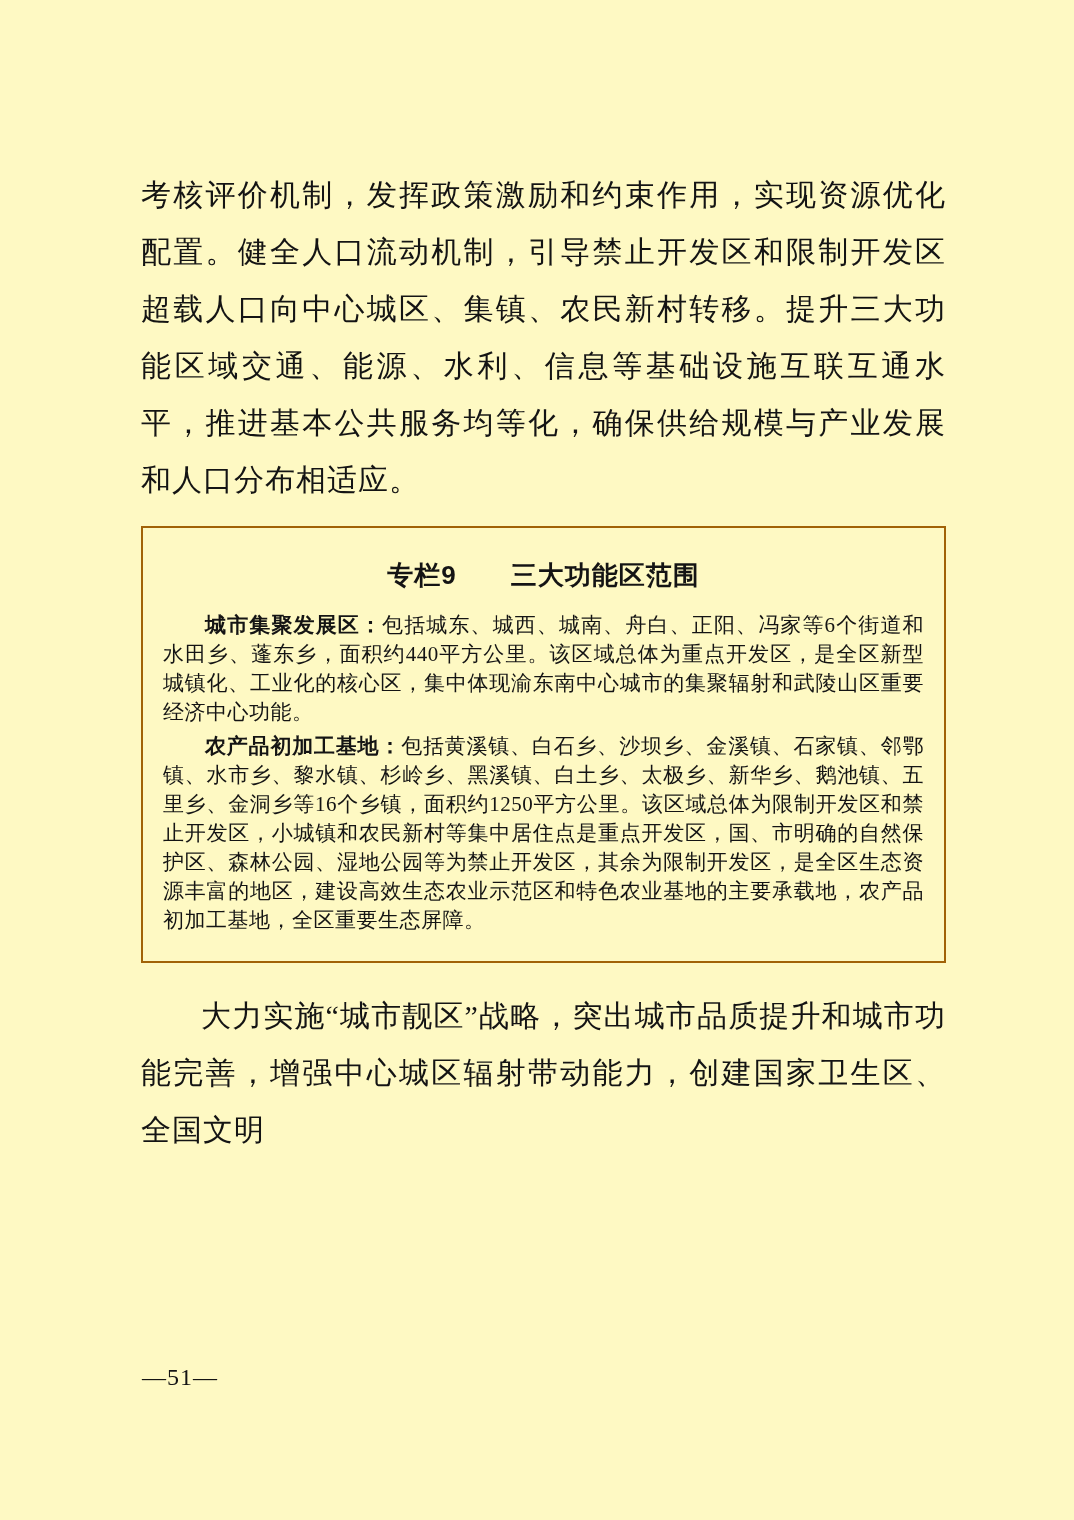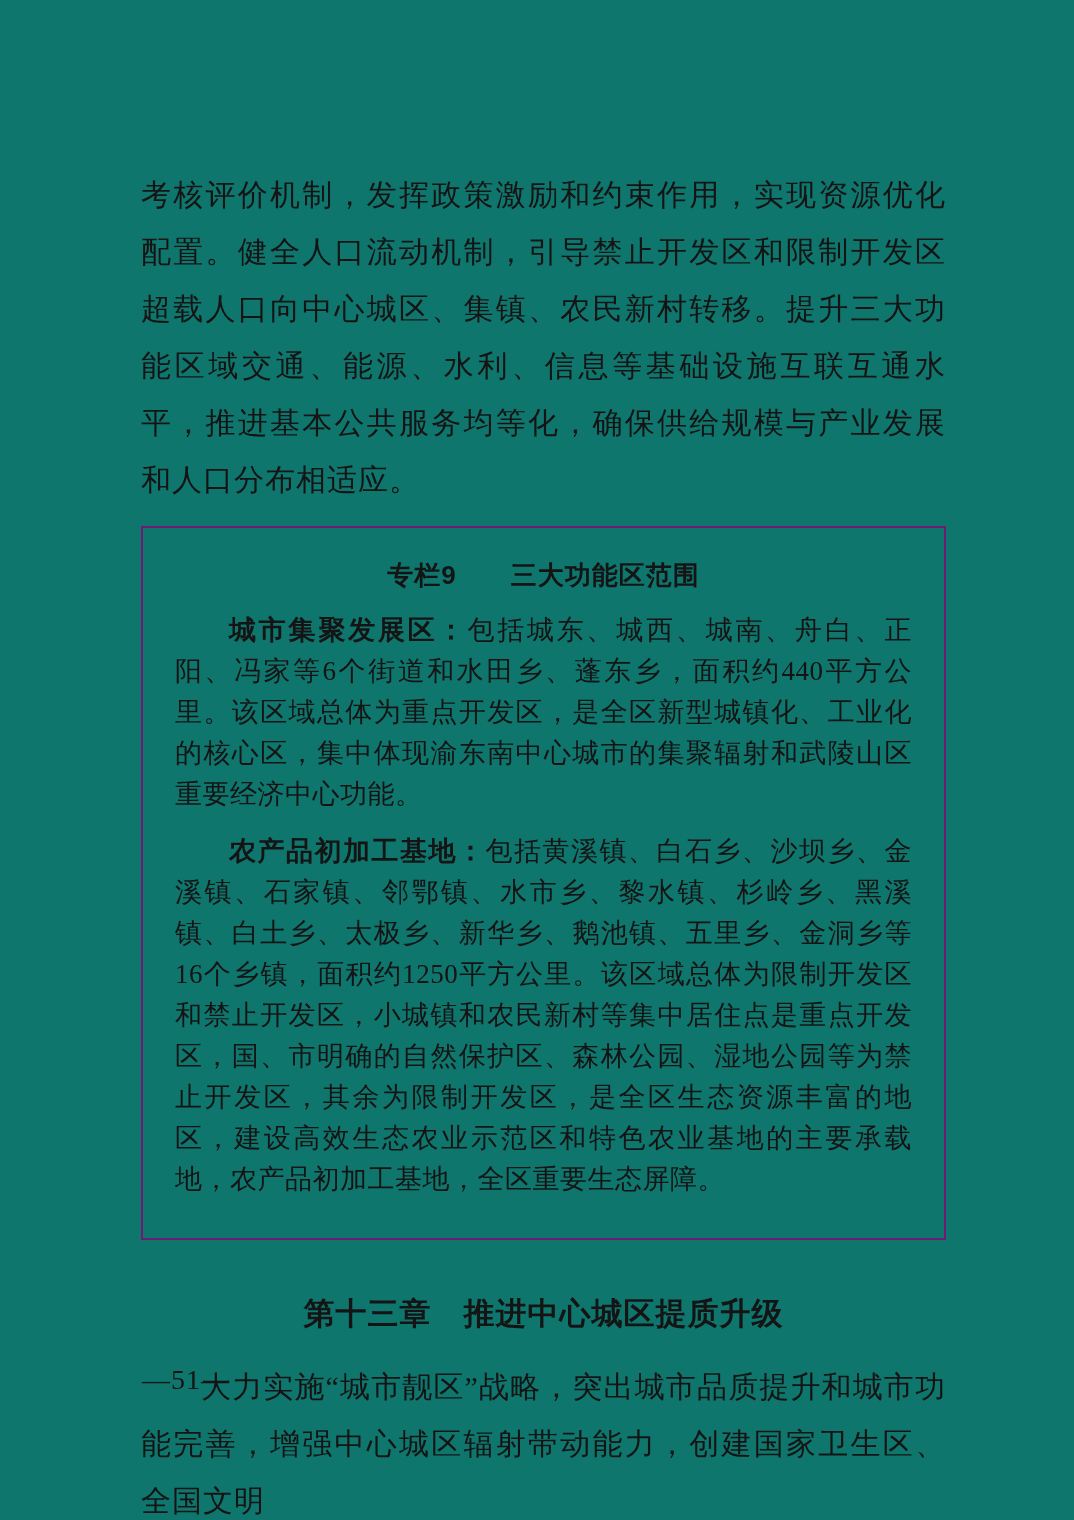--- a/index.html
+++ b/index.html
@@ -5,54 +5,54 @@
   html, body {
     margin: 0;
     padding: 0;
     background: #ffffff;
   }
   .page {
     position: relative;
     width: 1074px;
     height: 1520px;
     margin: 0 auto;
-    background: #0f766e;
+    background: #fef9c3;
     box-sizing: border-box;
     padding: 166px 128px 0 141px;
     color: #141414;
     font-family: "Liberation Serif", "DejaVu Serif", serif;
     overflow: hidden;
   }
   .intro {
     font-size: 30px;
     line-height: 57px;
     text-align: justify;
     letter-spacing: 1px;
     margin: 0;
   }
   .panel {
     margin-top: 18px;
-    border: 2px solid #701a75;
+    border: 2px solid #a16207;
     padding: 20px 16px 22px 16px;
   }
   .panel-title {
     text-align: center;
     font-family: "Liberation Sans", "DejaVu Sans", sans-serif;
     font-weight: bold;
     font-size: 26px;
     line-height: 34px;
     margin: 10px 0 18px 0;
     letter-spacing: 1px;
   }
   .panel p {
-    font-size: 27px;
-    line-height: 41px;
+    font-size: 21px;
+    line-height: 29px;
     text-align: justify;
     text-indent: 2em;
-    margin: 16px;
+    margin: 4px;
     letter-spacing: 0.5px;
   }
   .panel p .sec-label {
     font-family: "Liberation Sans", "DejaVu Sans", sans-serif;
     font-weight: bold;
   }
   .chapter-heading {
     text-align: center;
     font-family: "Liberation Sans", "DejaVu Sans", sans-serif;
     font-weight: bold;
@@ -66,40 +66,39 @@
     font-size: 30px;
     line-height: 57px;
     text-align: justify;
     text-indent: 2em;
     letter-spacing: 1px;
   }
   .page-number {
     position: absolute;
     left: 142px;
     top: 1364px;
-    font-size: 28px;
+    font-size: 24px;
     letter-spacing: 1px;
     color: #141414;
   }
 </style>
 </head>
 <body>
 
 <div class="page">
 
   <p class="intro">考核评价机制，发挥政策激励和约束作用，实现资源优化配置。健全人口流动机制，引导禁止开发区和限制开发区超载人口向中心城区、集镇、农民新村转移。提升三大功能区域交通、能源、水利、信息等基础设施互联互通水平，推进基本公共服务均等化，确保供给规模与产业发展和人口分布相适应。</p>
 
   <div class="panel">
     <div class="panel-title">专栏9　　三大功能区范围</div>
 
     <p><span class="sec-label">城市集聚发展区：</span><span>包括城东、城西、城南、舟白、正阳、冯家等6个街道和水田乡、蓬东乡，面积约440平方公里。该区域总体为重点开发区，是全区新型城镇化、工业化的核心区，集中体现渝东南中心城市的集聚辐射和武陵山区重要经济中心功能。</span></p>
 
 
     <p><span class="sec-label">农产品初加工基地：</span><span>包括黄溪镇、白石乡、沙坝乡、金溪镇、石家镇、邻鄂镇、水市乡、黎水镇、杉岭乡、黑溪镇、白土乡、太极乡、新华乡、鹅池镇、五里乡、金洞乡等16个乡镇，面积约1250平方公里。该区域总体为限制开发区和禁止开发区，小城镇和农民新村等集中居住点是重点开发区，国、市明确的自然保护区、森林公园、湿地公园等为禁止开发区，其余为限制开发区，是全区生态资源丰富的地区，建设高效生态农业示范区和特色农业基地的主要承载地，农产品初加工基地，全区重要生态屏障。</span></p>
   </div>
 
-  <h2 class="chapter-heading">第十三章　推进中心城区提质升级</h2>
 
   <p class="chapter-para">大力实施“城市靓区”战略，突出城市品质提升和城市功能完善，增强中心城区辐射带动能力，创建国家卫生区、全国文明</p>
 
   <div class="page-number">—51—</div>
 
 </div>
 
 </body></html>

